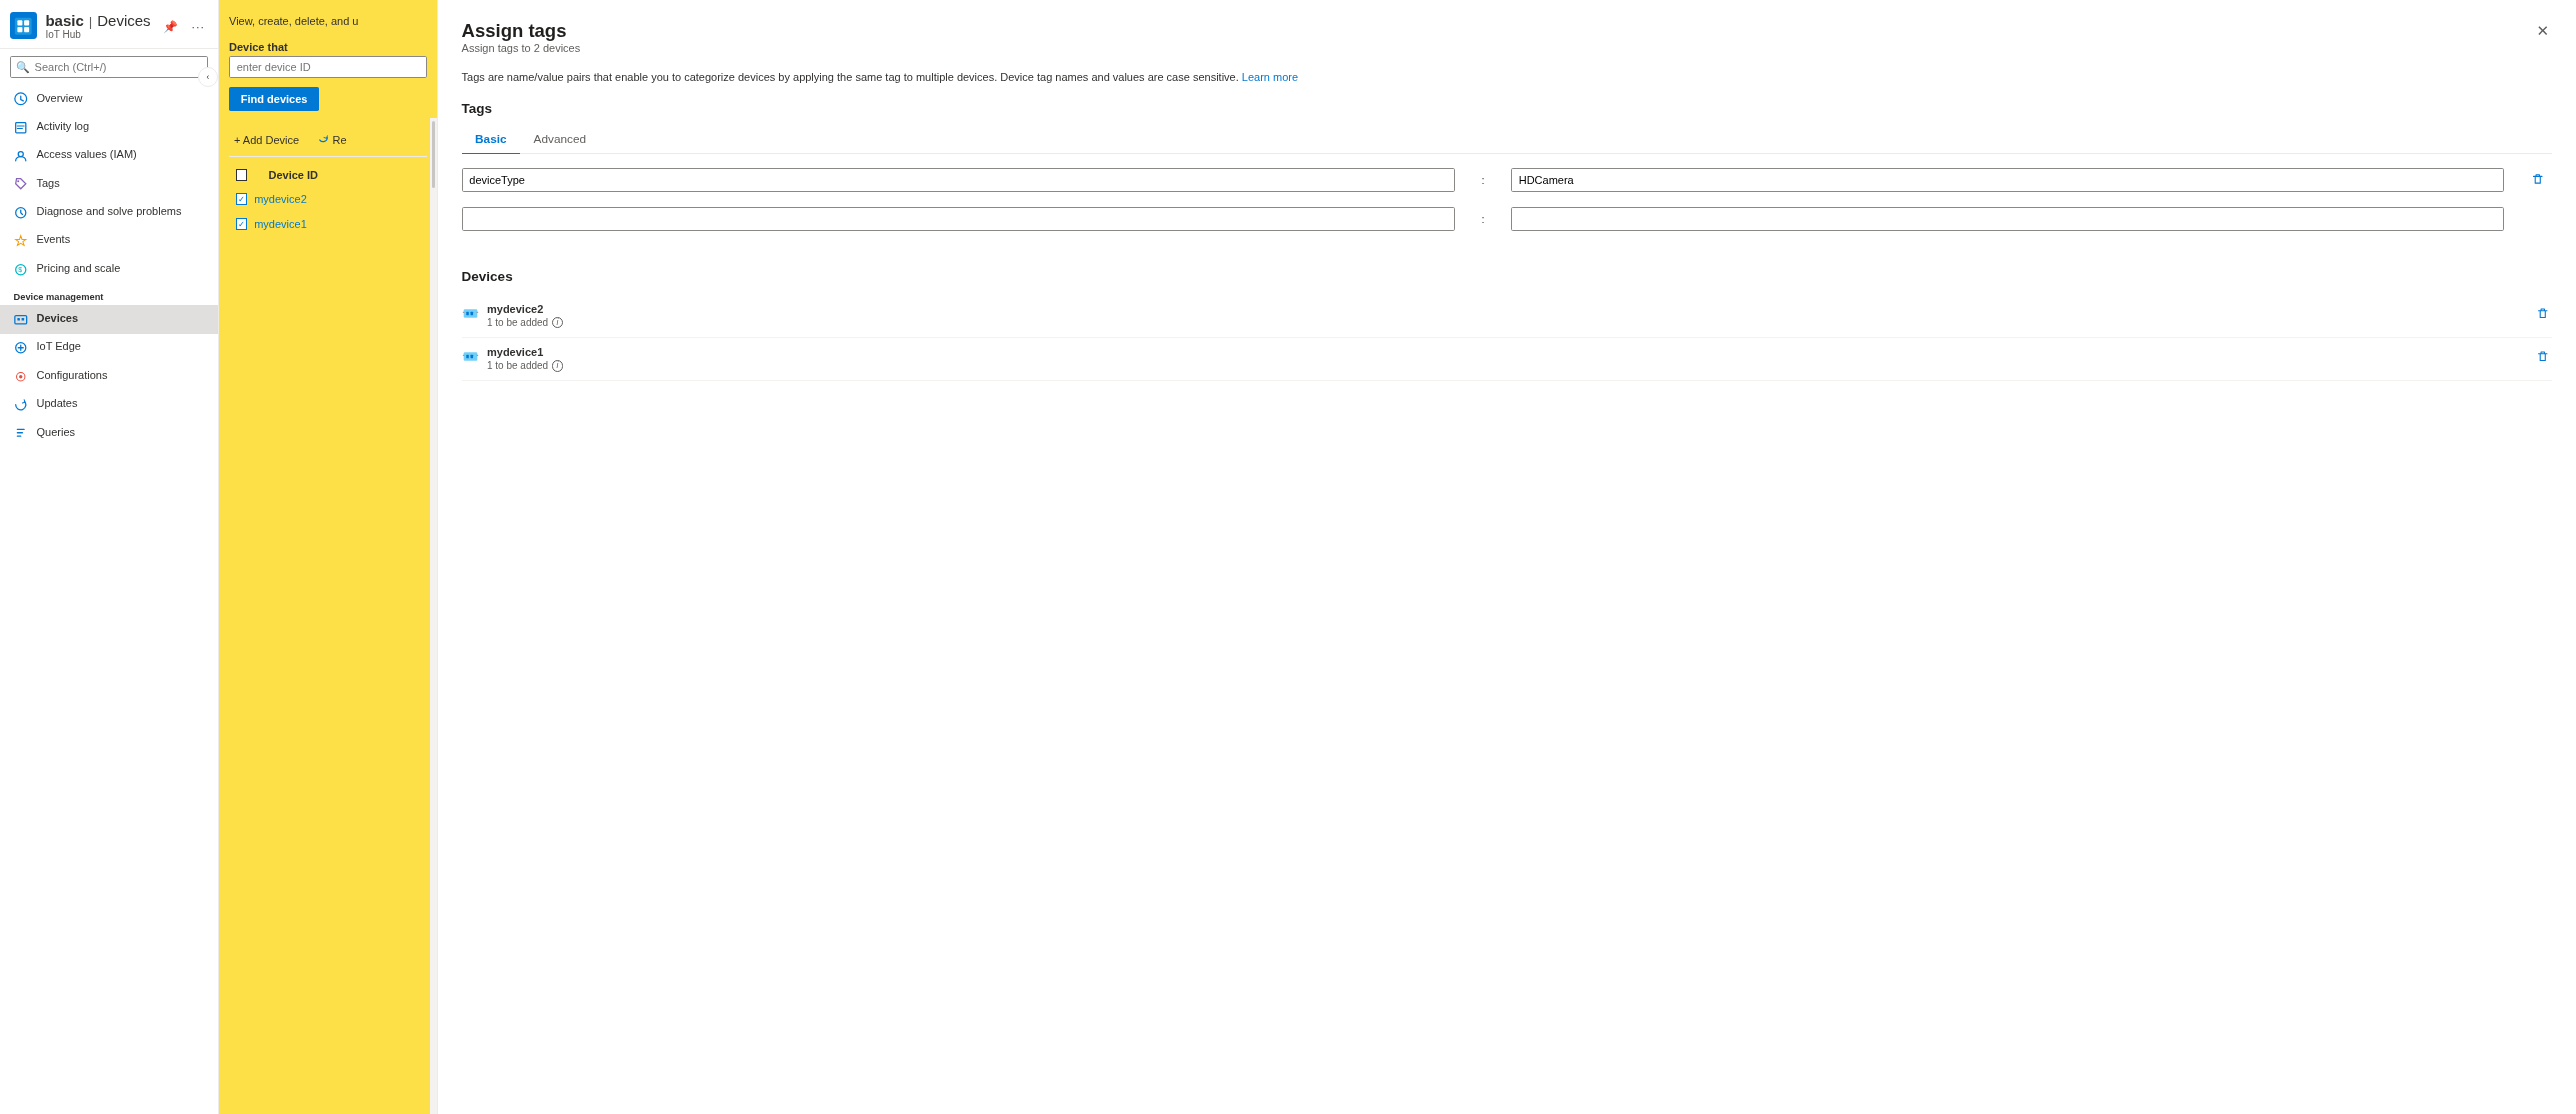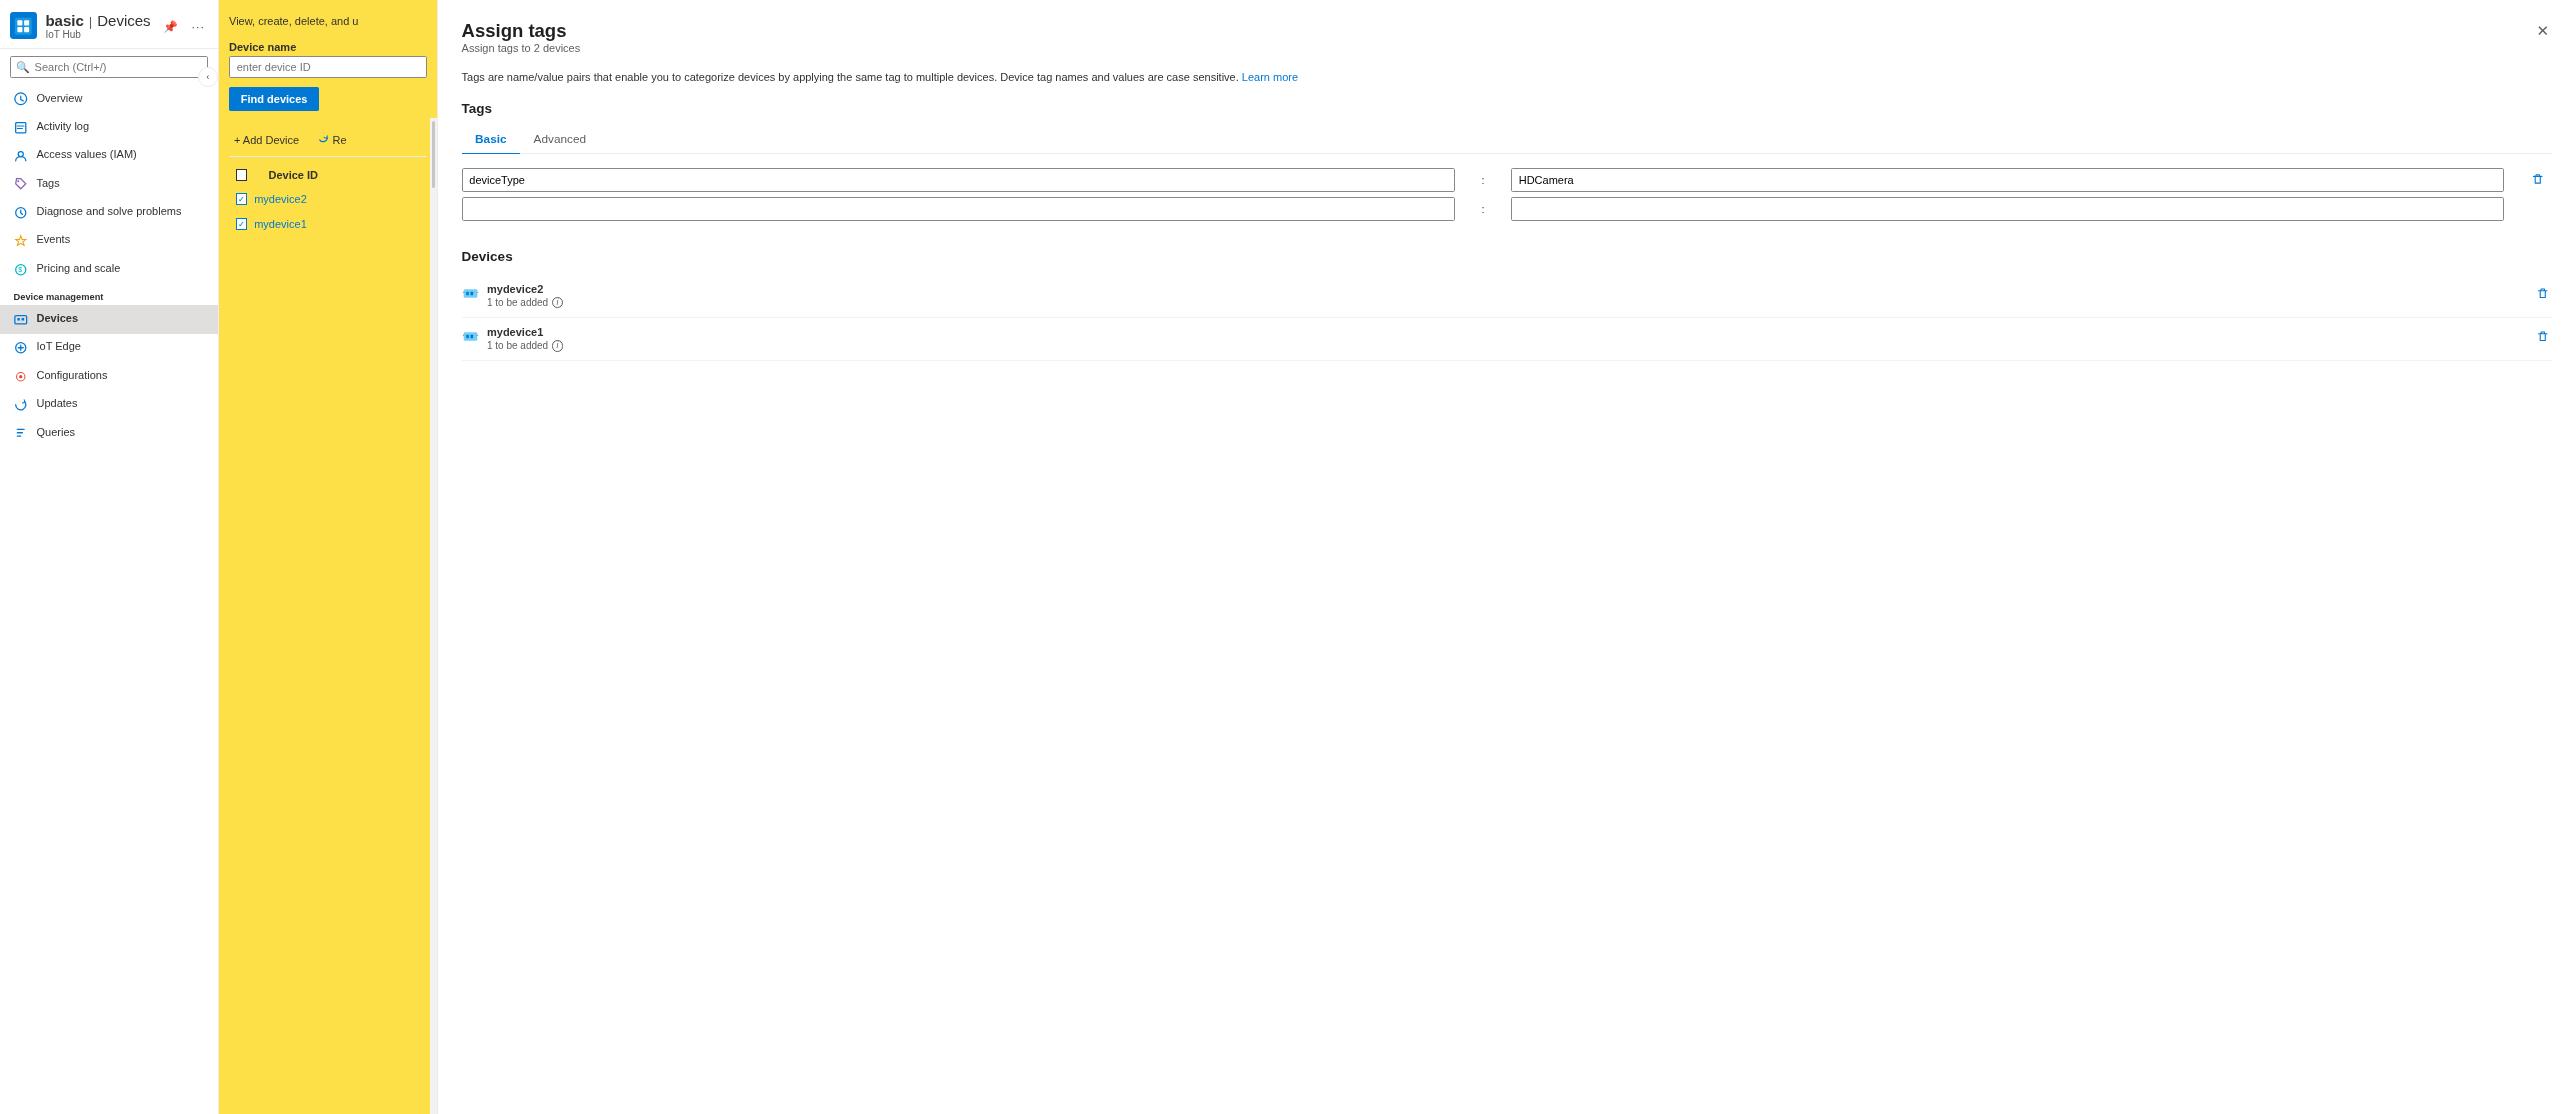--- a/index.html
+++ b/index.html
@@ -240,21 +240,21 @@
       gap: 0;
       padding: 0 0 5px 0;
       font-size: 11px;
       font-weight: 600;
     }
     .tags-row {
       display: grid;
       grid-template-columns: 1fr 20px 1fr 30px;
       gap: 0 18px;
       align-items: center;
-      margin-bottom: 5px;
+      margin-bottom: 15px;
     }
     .tag-input {
       width: 100%;
       padding: 5px 6.7px;
       border: 0.8px solid #8a8886;
       border-radius: 1.7px;
       font-size: 11px;
       outline: none;
     }
     .tag-separator { text-align: center; color: #323130; font-size: 11px; }
@@ -458,21 +458,21 @@
 
   <div class="device-panel">
 
     <div class="scrollbar-vertical">
       <div class="scrollbar-v-thumb"></div>
     </div>
 
     <div class="device-panel-content">
       <p class="device-panel-description">View, create, delete, and u</p>
 
-      <div class="field-label">Device name</div>
+      <div class="field-label">Device that</div>
       <input type="text" class="text-input" placeholder="enter device ID" style="">
       <button class="btn-primary">Find devices</button>
 
       <div class="toolbar">
         <button class="toolbar-btn">+ Add Device</button>
         <button class="toolbar-btn">
           <svg width="10" height="10" viewBox="0 0 12 12" fill="none">
               <path d="M1 6a5 5 0 009-3" stroke="#0078d4" stroke-width="1.5" stroke-linecap="round"></path>
               <path d="M10 1l-1 3-3-1" stroke="#0078d4" stroke-width="1.2" stroke-linecap="round" stroke-linejoin="round"></path>
             </svg>

